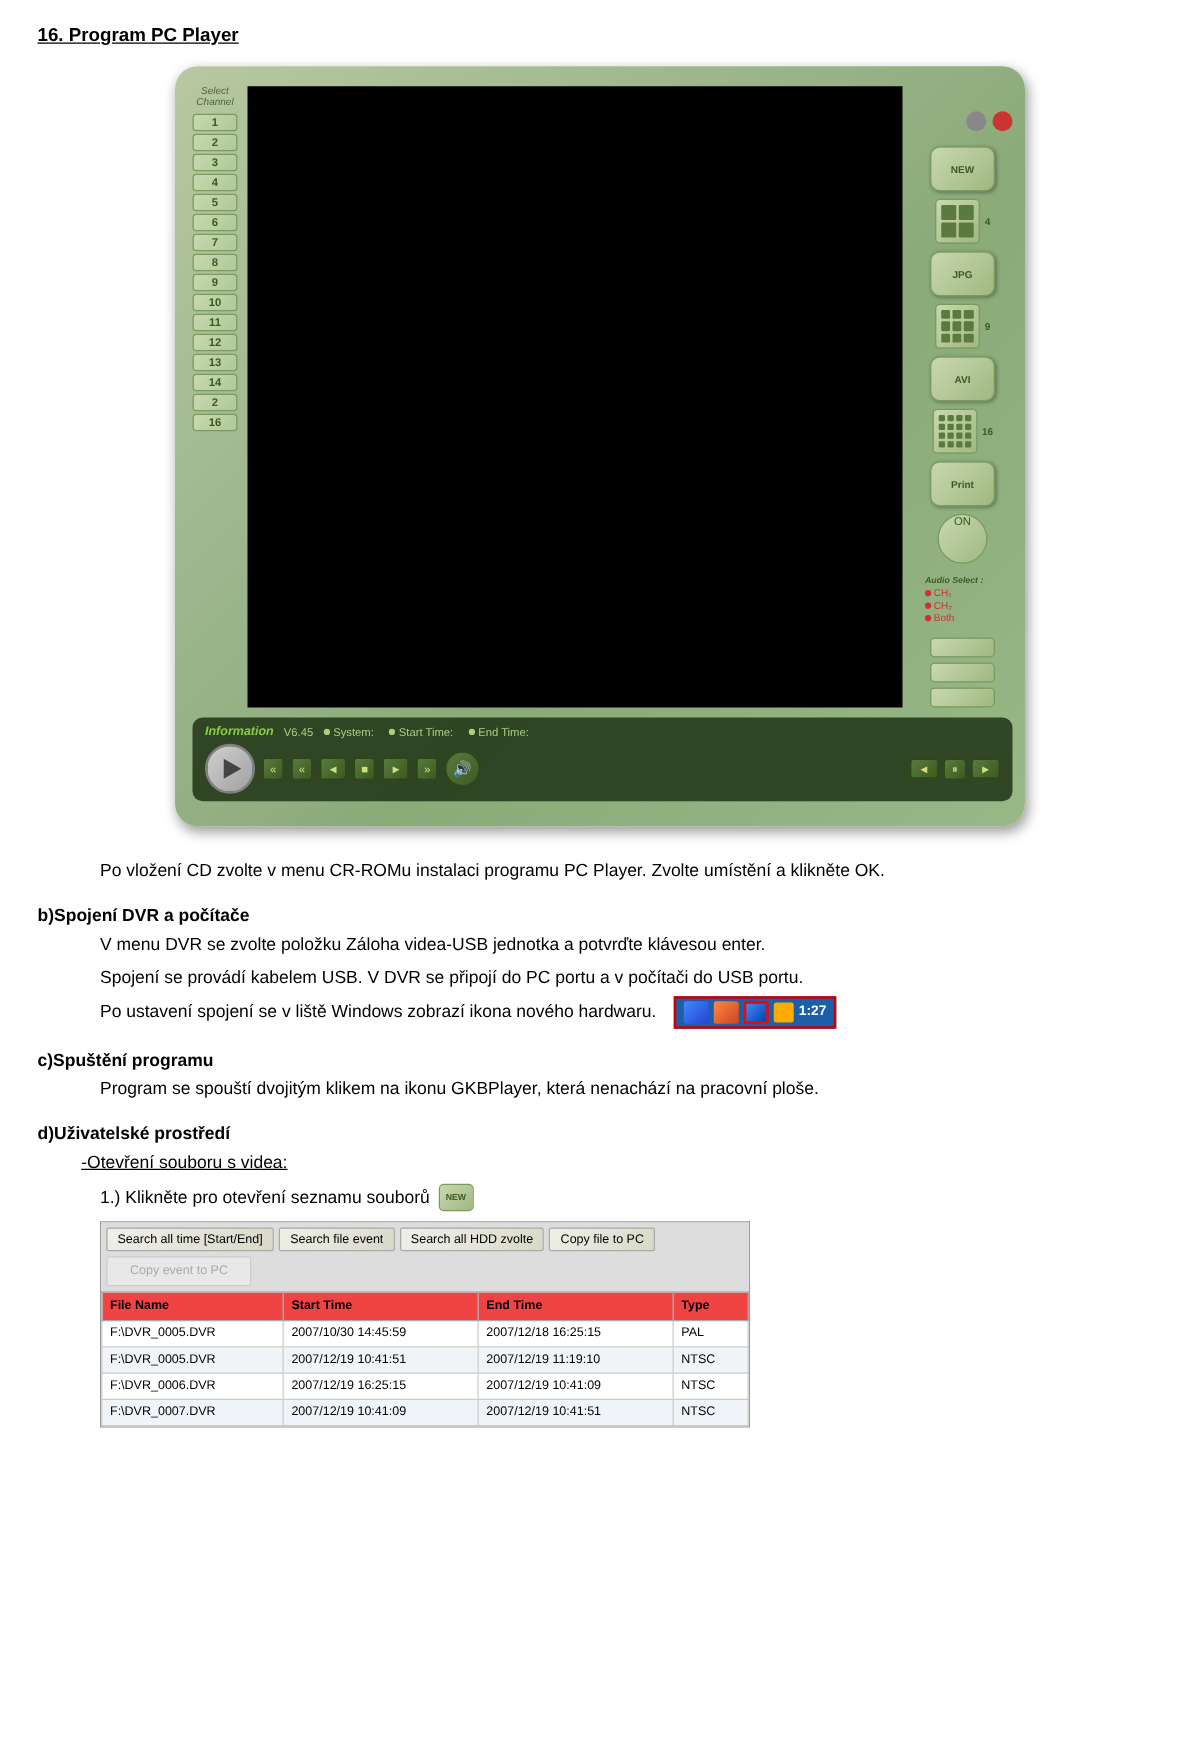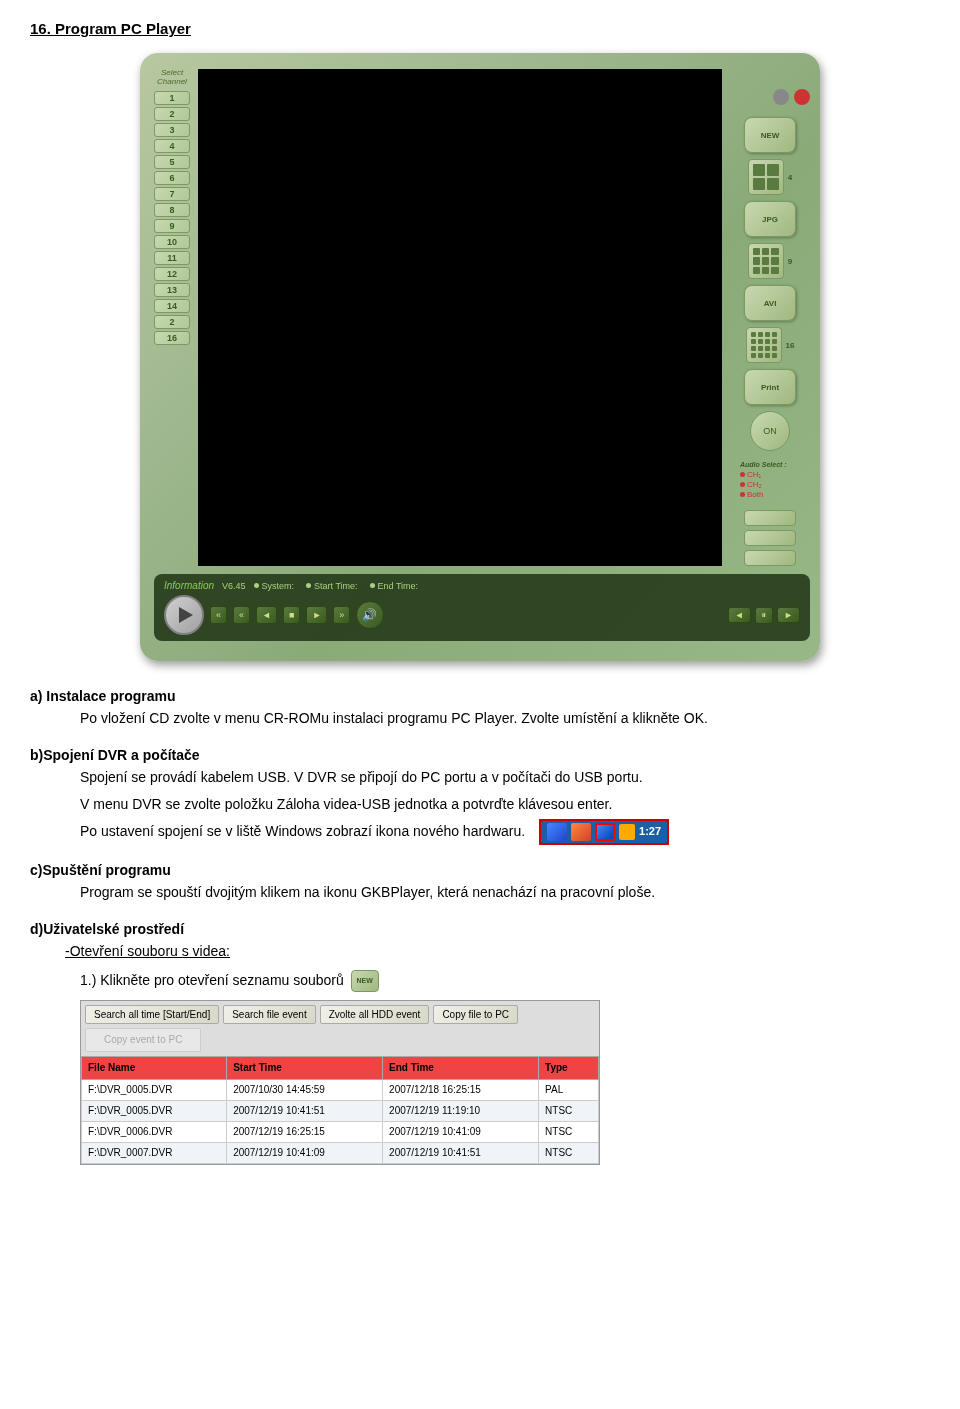--- a/index.html
+++ b/index.html
@@ -132,21 +132,20 @@
 
     .on-btn {
       background: linear-gradient(135deg, #c8d8b0, #a0b880);
       border: 1px solid #7a9a60;
       border-radius: 50%;
       width: 40px;
       height: 40px;
       display: flex;
       flex-direction: column;
       align-items: center;
-      justify-content: center;
       cursor: pointer;
       font-size: 7px;
       color: #3a5a20;
     }
 
     .audio-section {
       margin-top: 4px;
       font-size: 7px;
       color: #3a5a20;
       text-align: left;
@@ -198,21 +197,21 @@
 
     .info-bar {
       display: flex;
       align-items: center;
       gap: 8px;
       font-size: 9px;
       color: #aad080;
     }
     .info-brand {
       font-style: italic;
-      font-weight: normal;
+      font-weight: bold;
       color: #88cc44;
       font-size: 10px;
     }
     .info-version {
       color: #aad080;
     }
     .info-fields {
       display: flex;
       gap: 12px;
     }
@@ -605,32 +604,29 @@
       <div class="sub-controls">
         <button class="small-ctrl">◄</button>
         <button class="small-ctrl">⏸</button>
         <button class="small-ctrl">►</button>
       </div>
     </div>
   </div>
 </div>
 
 <div class="content-section">
-  <p>
-    <strong>a) Instalace programu</strong>
-  </p>
   <p class="sub-paragraph">Po vložení CD zvolte v menu CR-ROMu instalaci programu PC Player. Zvolte umístění a klikněte OK.</p>
 </div>
 
 <div class="content-section">
   <p>
     <strong>b)</strong><strong>Spojení DVR a počítače</strong>
   </p>
+  <p class="sub-paragraph">V menu DVR se zvolte položku Záloha videa-USB jednotka a potvrďte klávesou enter.</p>
   <p class="sub-paragraph">Spojení se provádí kabelem USB. V DVR se připojí do PC portu a v počítači do USB portu.</p>
-  <p class="sub-paragraph">V menu DVR se zvolte položku Záloha videa-USB jednotka a potvrďte klávesou enter.</p>
   <p class="sub-paragraph">
     <span>Po ustavení spojení se v liště Windows zobrazí ikona nového hardwaru.</span>
     
     <span class="taskbar-img">
       <span class="taskbar-icon"></span>
       <span class="taskbar-icon2"></span>
       <span class="taskbar-icon3"></span>
       <span class="taskbar-icon4"></span>
       <span class="taskbar-time">1:27</span>
     </span>
@@ -653,21 +649,21 @@
   </p>
   <p class="sub-paragraph">
     <span>1.) Klikněte pro otevření seznamu souborů</span>
     <span class="new-btn-icon">NEW</span>
   </p>
 
   <div class="file-browser">
     <div class="file-browser-toolbar">
       <button class="fb-btn">Search all time [Start/End]</button>
       <button class="fb-btn">Search file event</button>
-      <button class="fb-btn">Zvolte all HDD event</button>
+      <button class="fb-btn">Search all HDD zvolte</button>
       <button class="fb-btn">Copy file to PC</button>
       <span class="fb-btn-disabled">Copy event to PC</span>
     </div>
     <table class="file-table">
       <thead>
         <tr>
           <th>File Name</th>
           <th>Start Time</th>
           <th>End Time</th>
           <th>Type</th>

